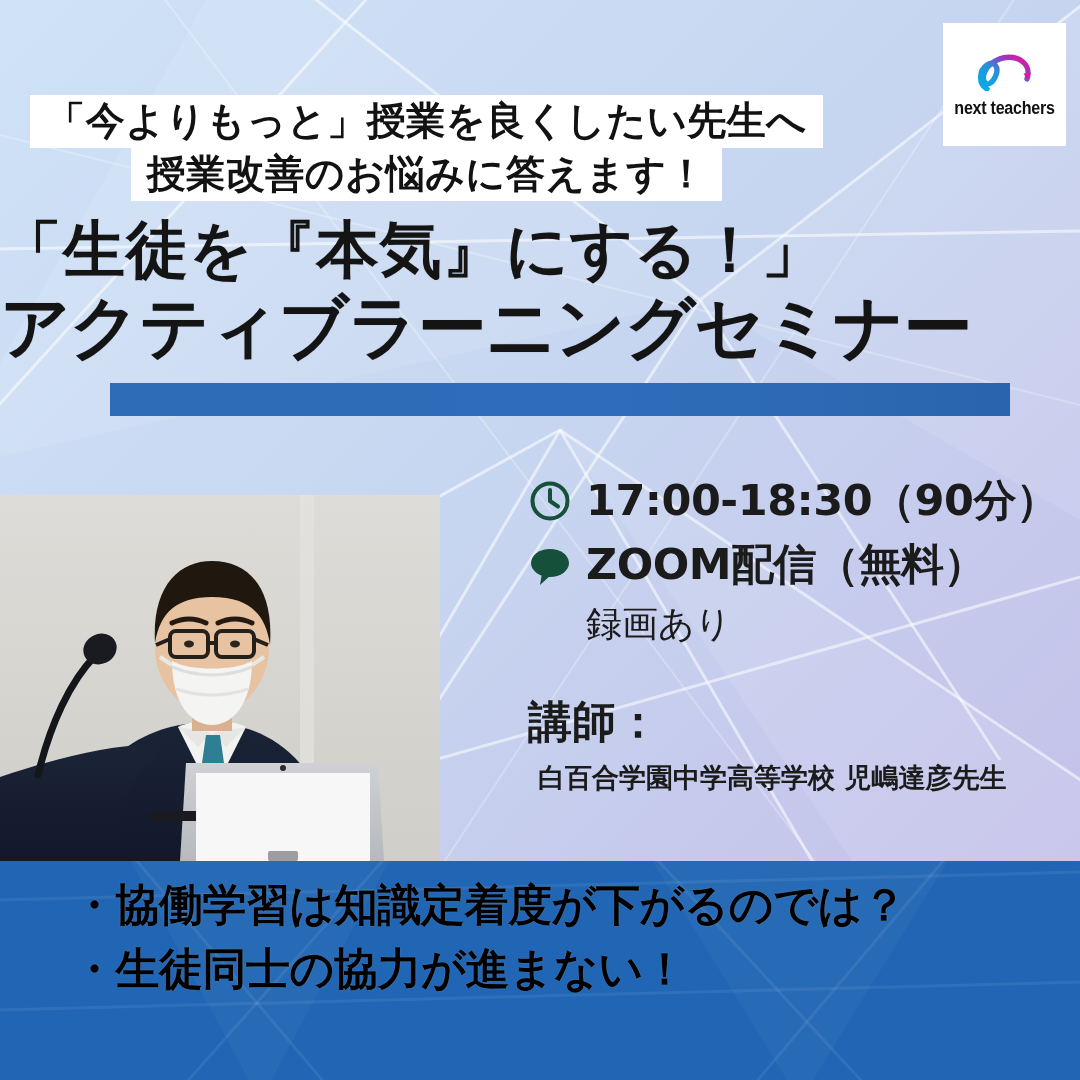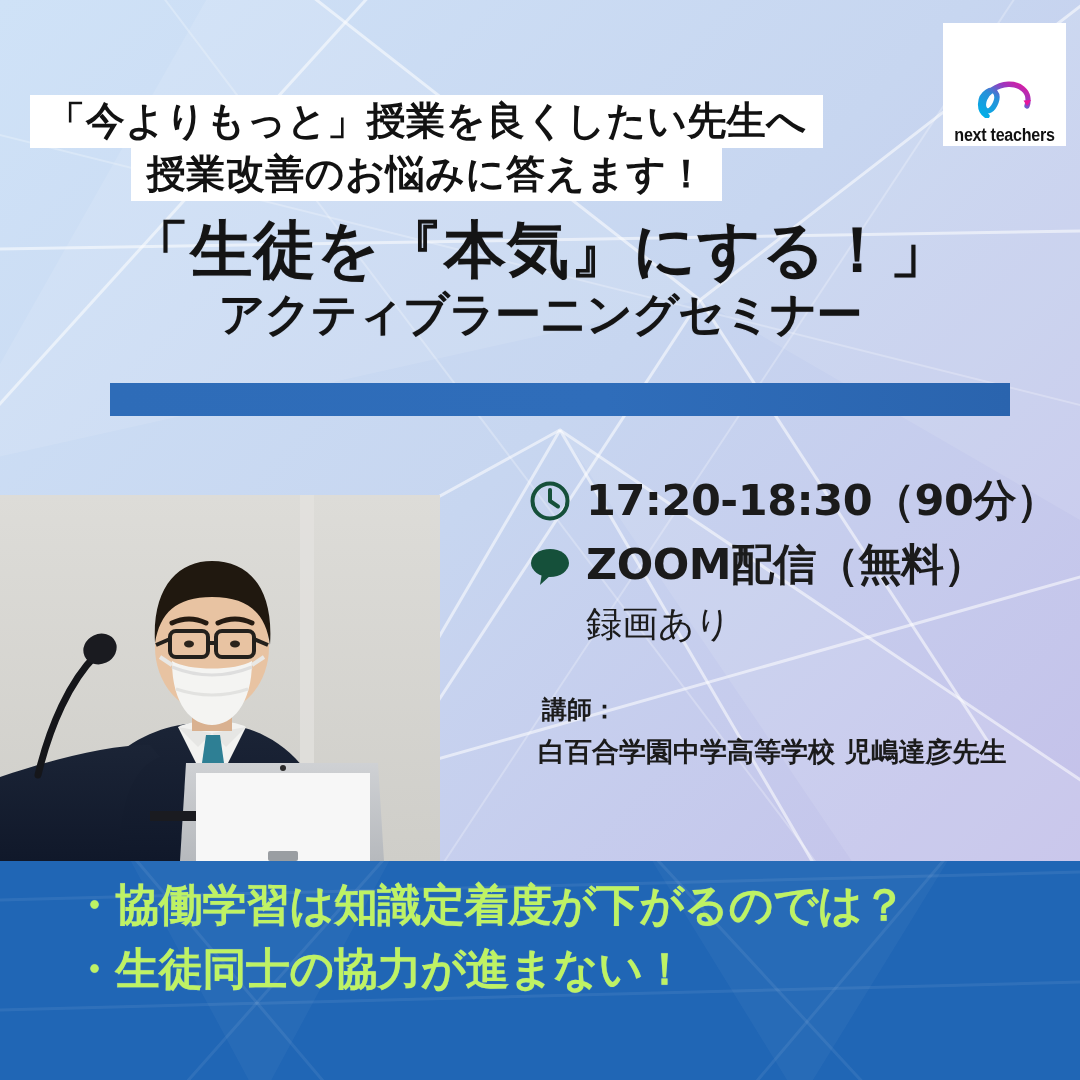--- a/index.html
+++ b/index.html
@@ -15,21 +15,21 @@
       linear-gradient(118deg,#cfe0f5 0%,#c9dcf3 22%,#c6d6ef 44%,#cbcdee 64%,#c9c2ea 82%,#c5bce8 100%);
   }
   
   .geo{position:absolute;inset:0;pointer-events:none;}
   .geo svg{width:100%;height:100%;display:block;}
 
   
   .logo-box{
     position:absolute;left:943px;top:23px;width:123px;height:123px;
     background:#ffffff;display:flex;flex-direction:column;
-    align-items:center;justify-content:flex-end;
+    align-items:center;justify-content:center;
   }
   .logo-mark{width:62px;height:40px;display:block;}
   .logo-word{
     font-size:17.5px;font-weight:700;color:#111;letter-spacing:-0.3px;
     margin-top:7px;font-family:"Liberation Sans",sans-serif;
     transform:scaleX(0.92);white-space:nowrap;
   }
 
   
   .kicker{
@@ -39,27 +39,27 @@
   .kicker .ln{
     display:inline-block;background:#ffffff;color:#121212;
     font-size:39px;font-weight:700;letter-spacing:0.5px;
     padding:5px 16px 5px 16px;
     font-family:"DejaVu Sans","Liberation Sans",sans-serif;
   }
   .kicker .ln2{margin-top:0px;text-align:center;}
 
   
   .title{
-    position:absolute;left:0;top:215px;width:1080px;text-align:center;
+    position:absolute;left:0;top:215px;width:1080px;
     color:#141414;font-weight:700;line-height:1.13;
     font-family:"DejaVu Sans","Liberation Sans",sans-serif;
     text-shadow:0 0 1px rgba(0,0,0,.25);
   }
   .title .t1{display:block;font-size:62px;letter-spacing:1px;}
-  .title .t2{display:block;font-size:46px;letter-spacing:-1px;margin-top:4px;}
+  .title .t2{display:block;font-size:69px;letter-spacing:-1px;margin-top:4px;}
 
   
   .rule{
     position:absolute;left:110px;top:383px;width:900px;height:33px;
     background:linear-gradient(90deg,#2e6cb8 0%,#2f6dba 55%,#2a64ae 100%);
   }
 
   
   .photo{position:absolute;left:0;top:495px;width:440px;height:366px;overflow:hidden;}
   .photo svg{display:block;width:440px;height:366px;}
@@ -70,37 +70,37 @@
   .ic{width:44px;height:44px;flex:0 0 44px;margin-right:14px;display:block;}
   .info-text{
     font-size:43px;font-weight:700;color:#1b1b1b;white-space:nowrap;
     font-family:"DejaVu Sans","Liberation Sans",sans-serif;letter-spacing:-0.5px;
   }
   .sub-note{
     margin-left:58px;margin-top:2px;font-size:36px;font-weight:500;color:#1b1b1b;
     font-family:Liberation Serif, serif;
   }
   .lect-label{
-    margin-left:14px;margin-top:44px;font-size:25px;font-weight:700;color:#1b1b1b;
+    margin-top:44px;font-size:44px;font-weight:700;color:#1b1b1b;
     font-family:"DejaVu Sans","Liberation Sans",sans-serif;
   }
   .lect-name{
     margin-left:10px;margin-top:8px;font-size:27px;font-weight:700;color:#1b1b1b;
     font-family:"DejaVu Sans","Liberation Sans",sans-serif;white-space:nowrap;
   }
 
   
   .bottom{
     position:absolute;left:0;top:861px;width:1080px;height:219px;
     background:#2066b5;overflow:hidden;
   }
   .bottom .geo2{position:absolute;inset:0;}
   .bullets{position:relative;padding:22px 0 0 72px;}
   .bullet{
-    color:#bef264;font-size:44px;font-weight:700;line-height:1.0;
+    color:#000000;font-size:44px;font-weight:700;line-height:1.0;
     margin-bottom:20px;white-space:nowrap;letter-spacing:-0.5px;
     font-family:"DejaVu Sans","Liberation Sans",sans-serif;
     text-shadow:0 0 1px rgba(255,255,255,.4);
   }
 </style>
 </head>
 <body>
 
 <div id="poster">
 
@@ -238,21 +238,21 @@
   </div>
 
   <div class="info">
 
 
     <div class="info-row">
       <svg class="ic" viewBox="0 0 44 44">
         <circle cx="22" cy="22" r="17.5" fill="none" stroke="#15503a" stroke-width="4"></circle>
         <path d="M22 11 L22 22 L30 27.5" fill="none" stroke="#15503a" stroke-width="4" stroke-linecap="round" stroke-linejoin="round"></path>
       </svg>
-      <span class="info-text">17:20-18:30（90分）</span>
+      <span class="info-text">17:00-18:30（90分）</span>
     </div>
 
     <div class="info-row">
       <svg class="ic" viewBox="0 0 44 44">
         <ellipse cx="22" cy="20" rx="19" ry="14" fill="#15503a"></ellipse>
         <path d="M14 30 L12 42 L24 31 Z" fill="#15503a"></path>
       </svg>
       <span class="info-text">ZOOM配信（無料）</span>
     </div>
 

